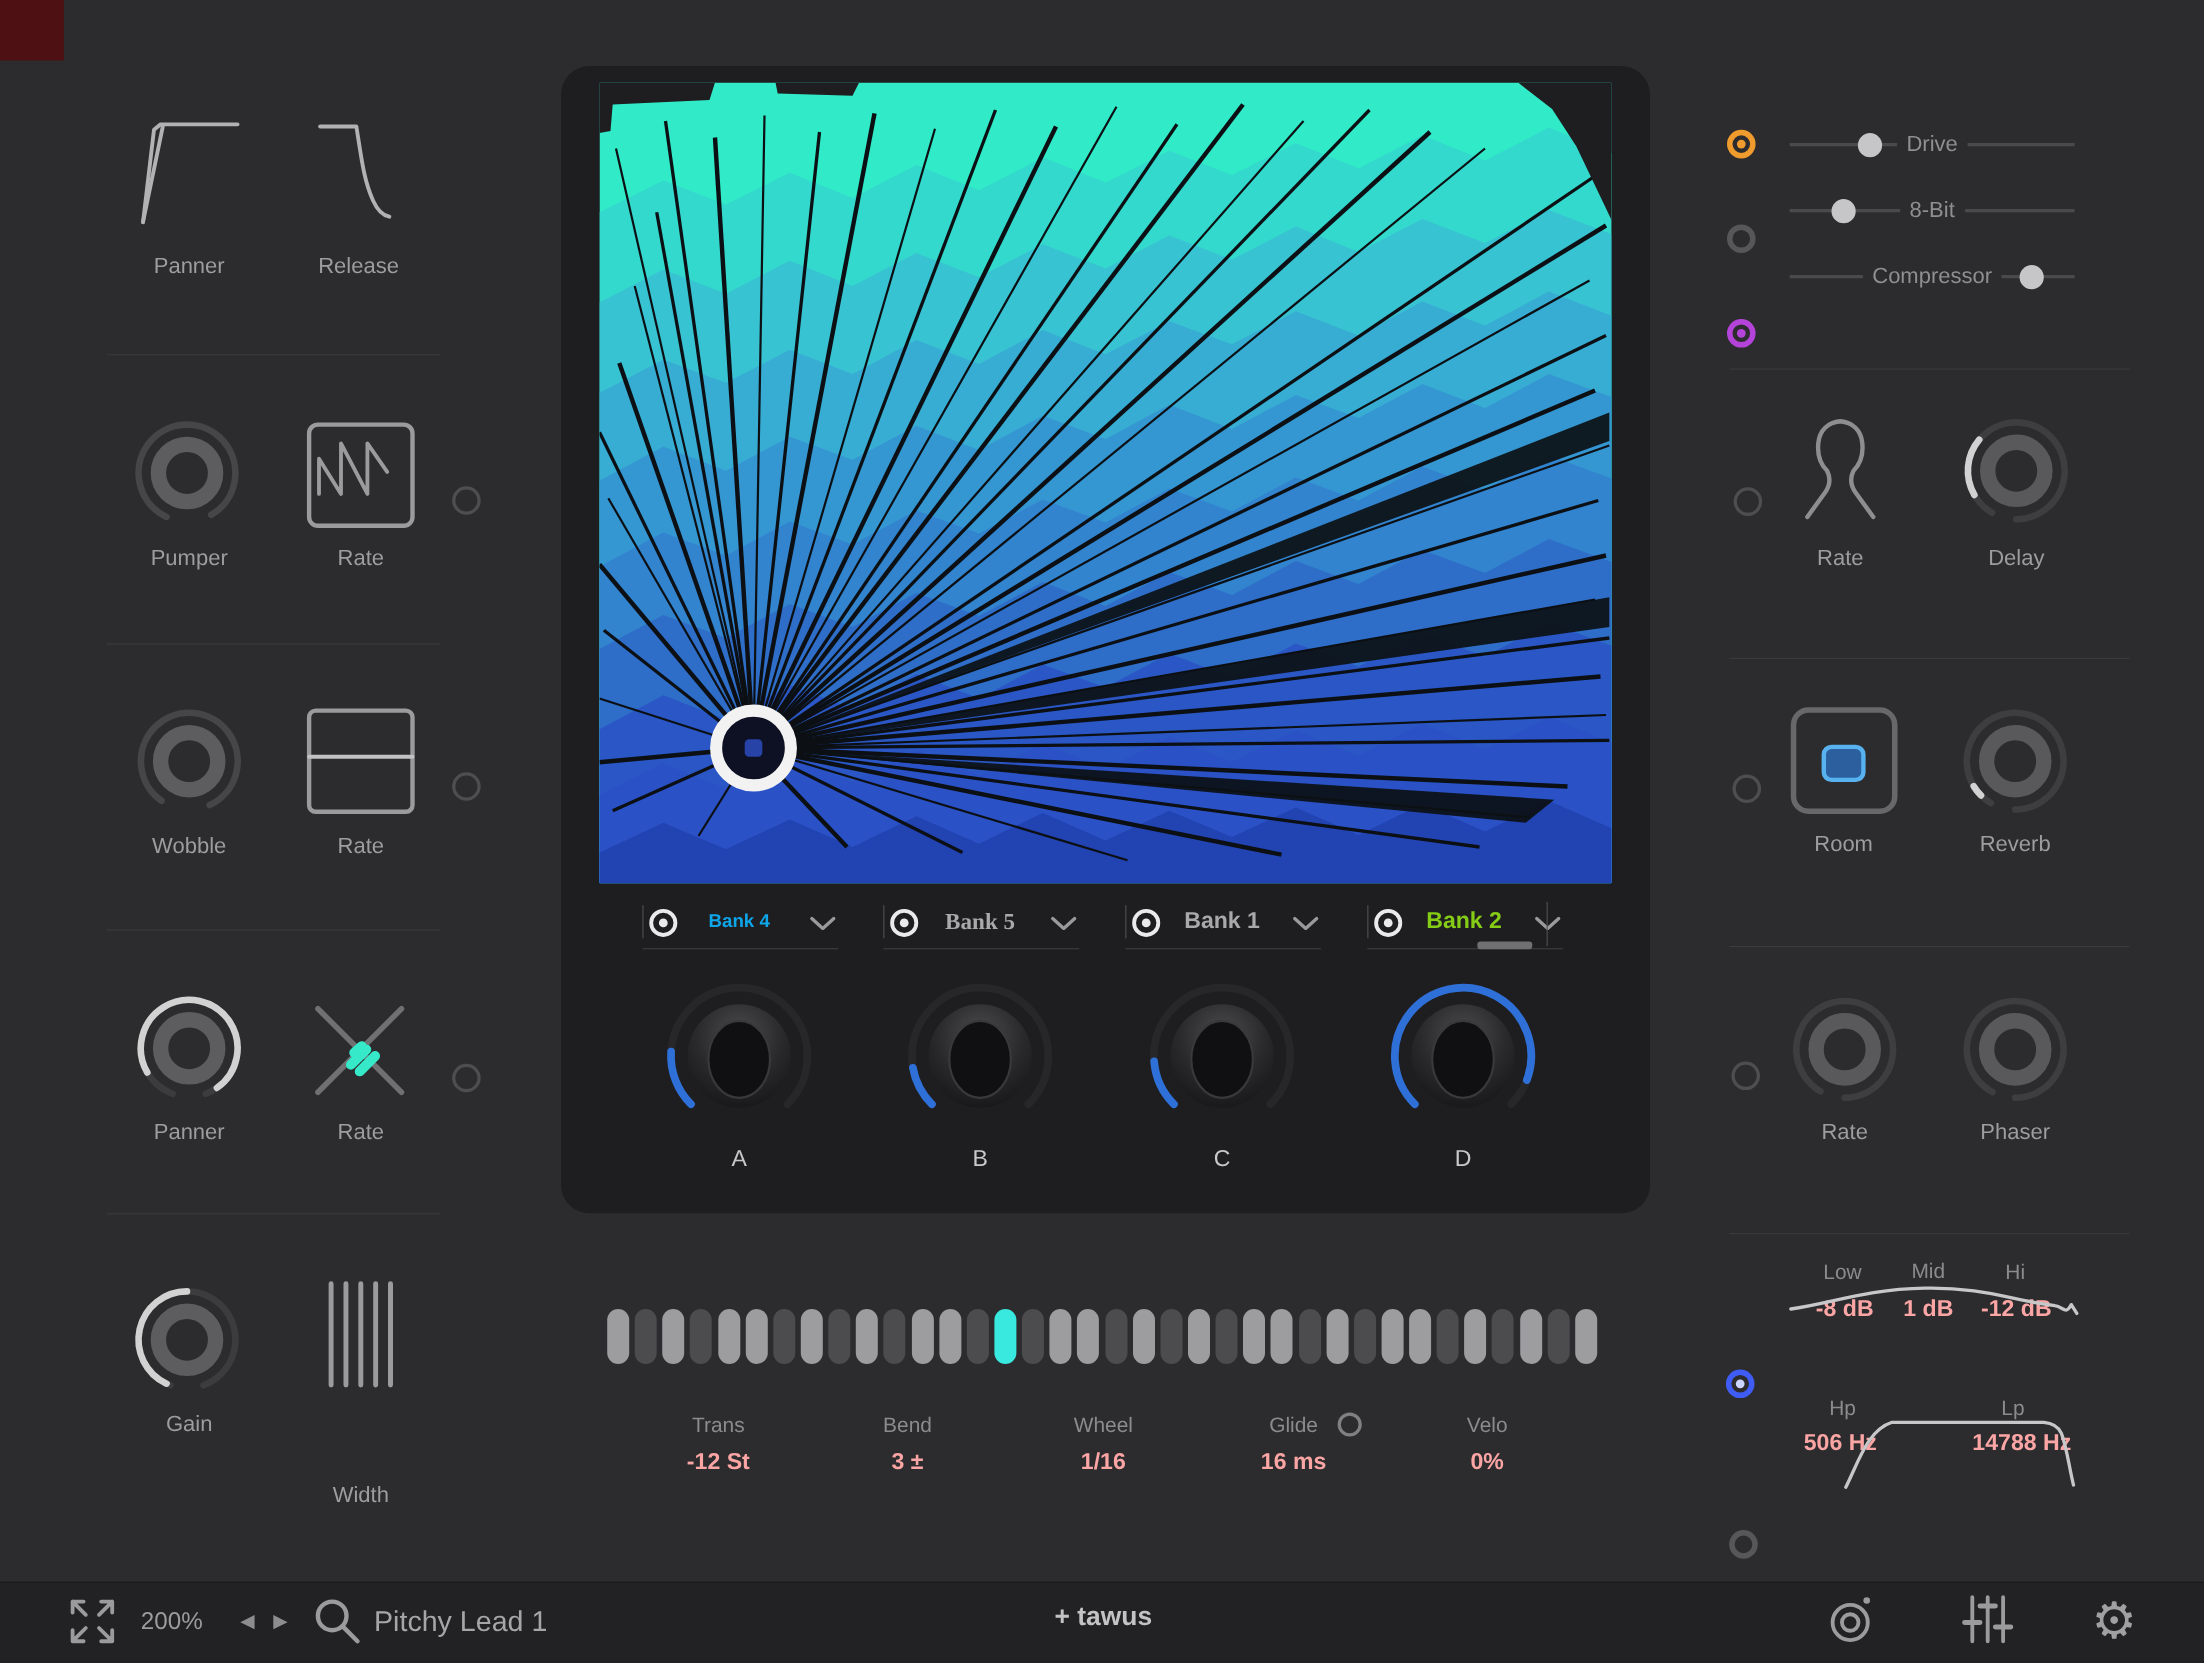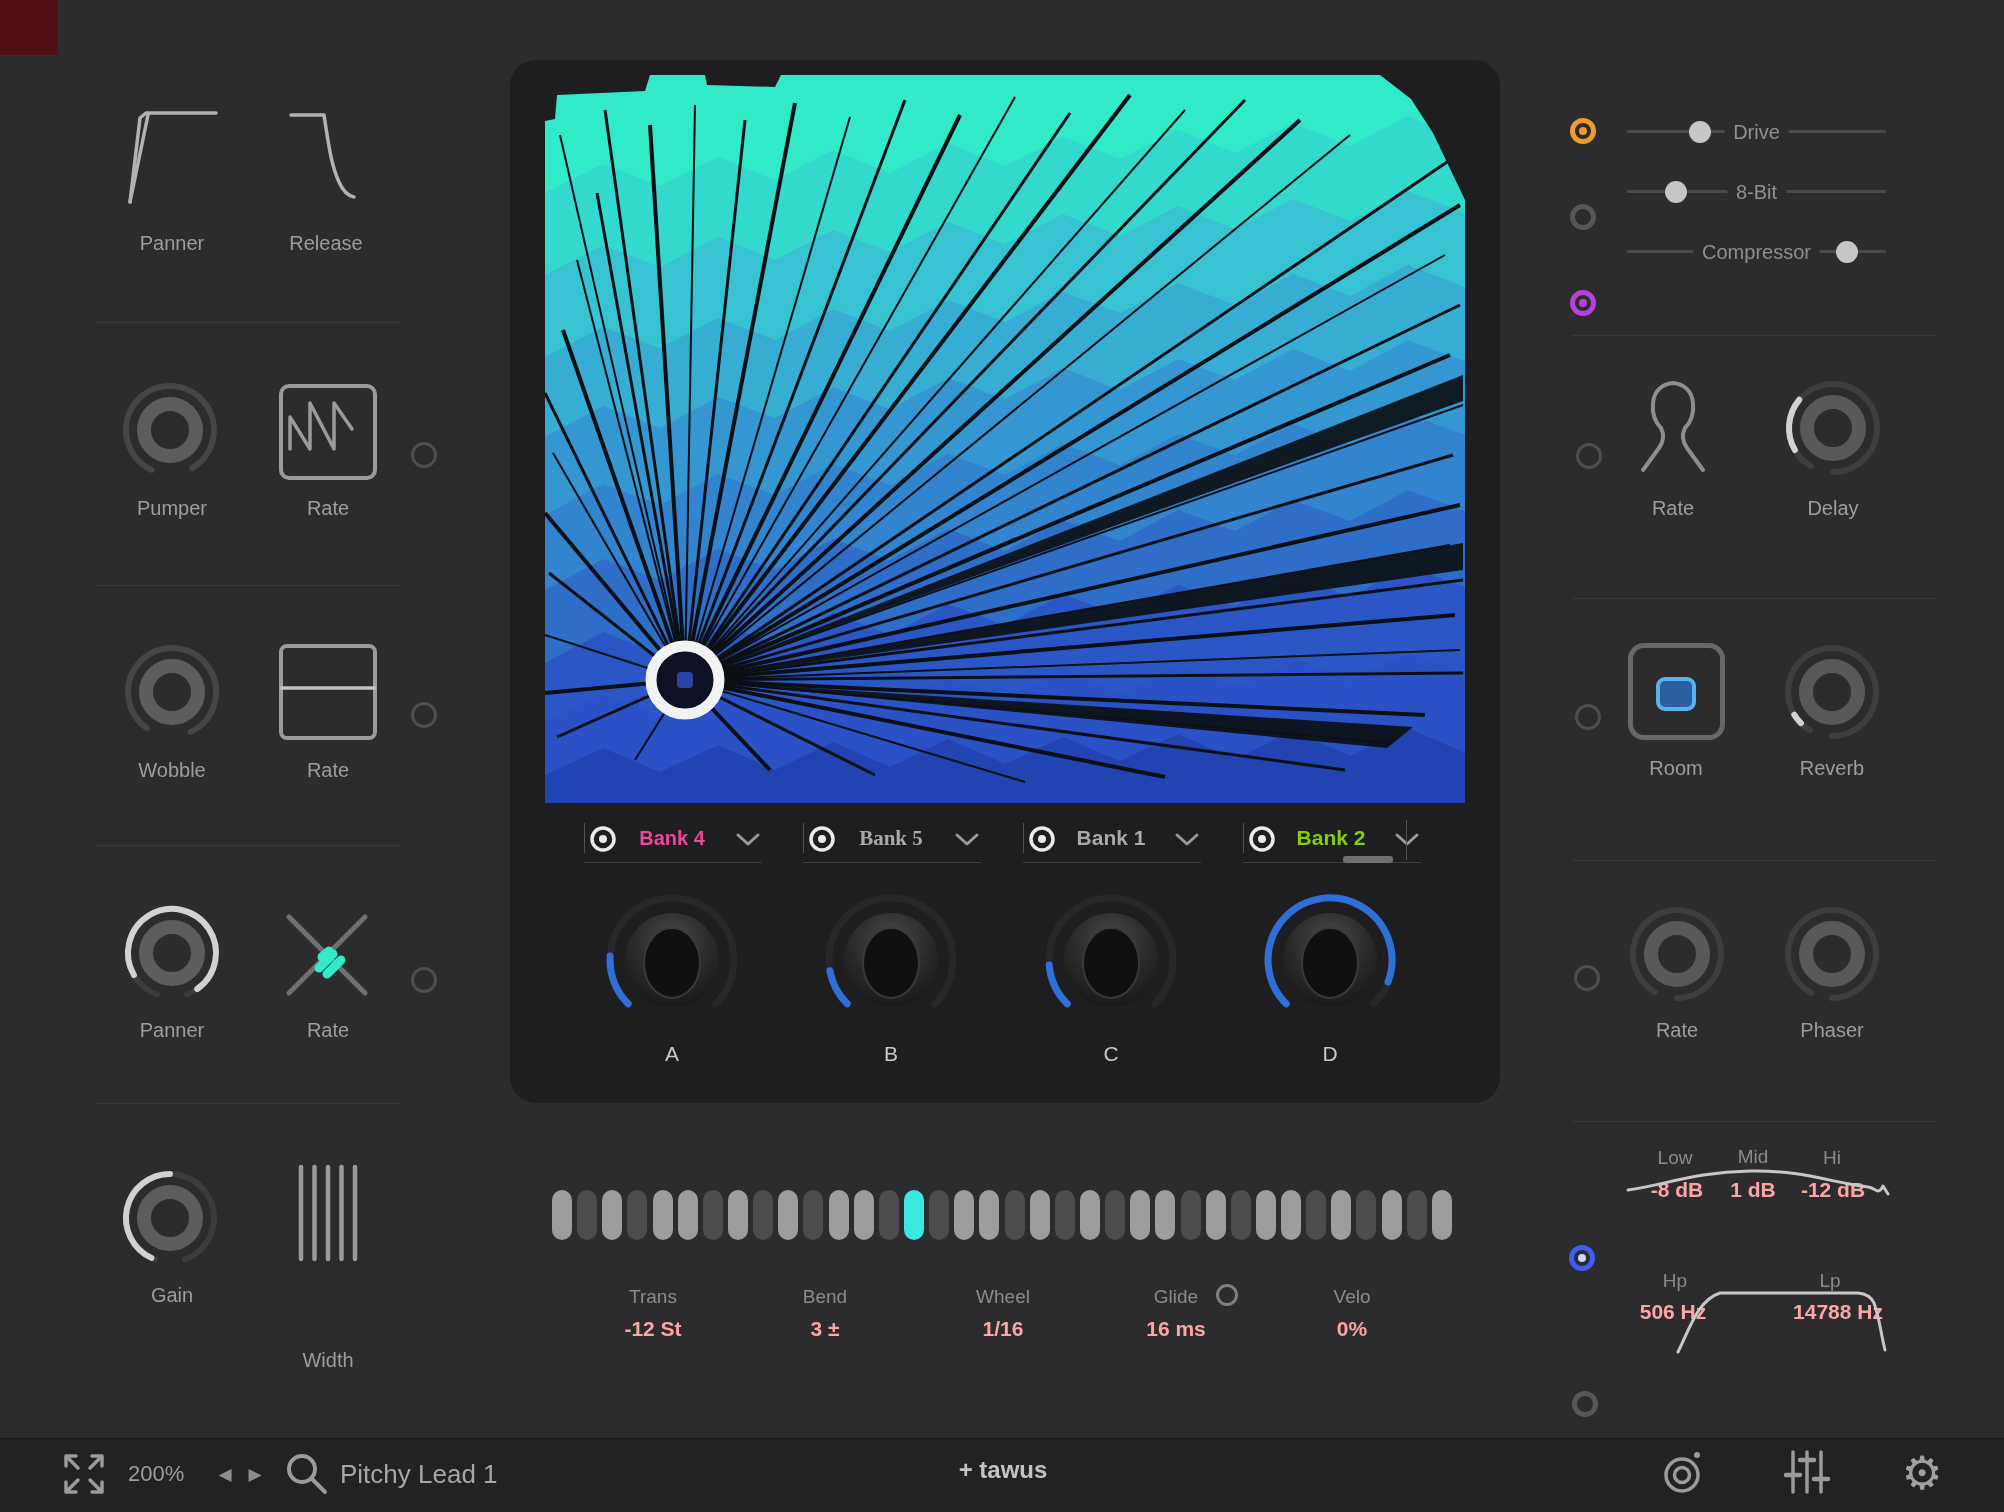--- a/index.html
+++ b/index.html
@@ -178,21 +178,21 @@
       <polygon points="835,0 920,0 920,125 888,58 866,24" fill="#1e1e20"></polygon>
     </svg>
 
   <div class="abs" id="banks">
       <div class="abs" style="left: 584px; top: 818px; width: 180px; height: 50px;">
     <div class="bank-tick" style="left:0"></div>
     <svg class="abs" style="left:4px;top:6px" width="30" height="30" viewBox="0 0 30 30">
       <circle cx="15" cy="15" r="11" stroke="#eaeaec" stroke-width="3.5" fill="none"></circle>
       <circle cx="15" cy="15" r="4" fill="#eaeaec"></circle>
     </svg>
-    <span class="abs ctr" style="left:88px;top:20px;color:#ec4899;font-size:20px;font-weight:600">Bank 4</span>
+    <span class="abs ctr" style="left:88px;top:20px;color:#0ea5e9;font-size:17px;font-weight:600">Bank 4</span>
     <svg class="abs" style="left:151px;top:14px" width="26" height="15" viewBox="0 0 26 15">
       <polyline points="3,3 13,12 23,3" stroke="#9a9a9c" stroke-width="3" fill="none" stroke-linecap="round" stroke-linejoin="round"></polyline>
     </svg>
     <div class="bank-underline"></div>
       </div>
       <div class="abs" style="left: 803px; top: 818px; width: 180px; height: 50px; font-family: Liberation Serif, serif;">
     <div class="bank-tick" style="left:0"></div>
     <svg class="abs" style="left:4px;top:6px" width="30" height="30" viewBox="0 0 30 30">
       <circle cx="15" cy="15" r="11" stroke="#eaeaec" stroke-width="3.5" fill="none"></circle>
       <circle cx="15" cy="15" r="4" fill="#eaeaec"></circle>

